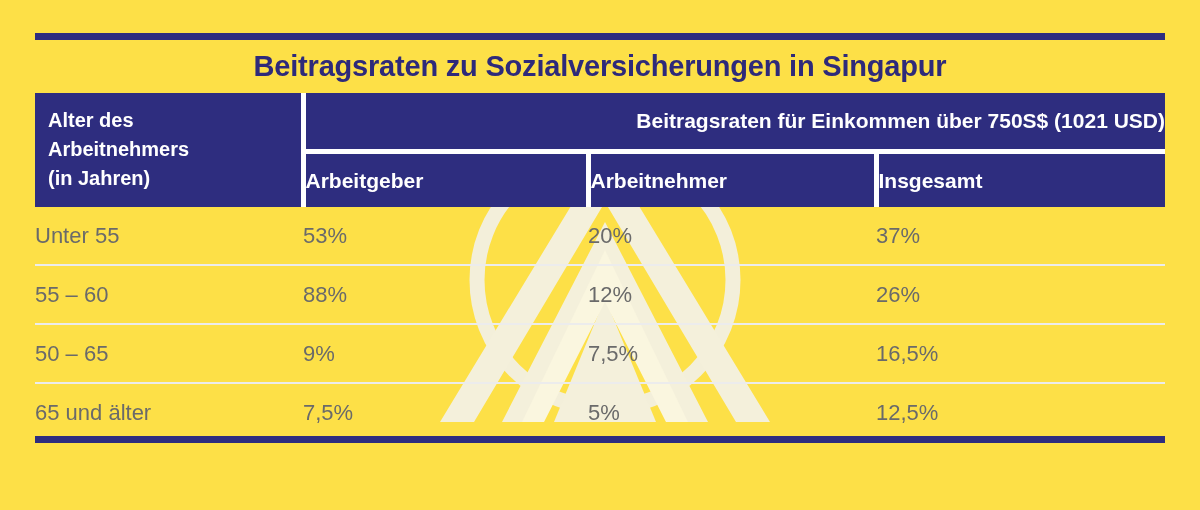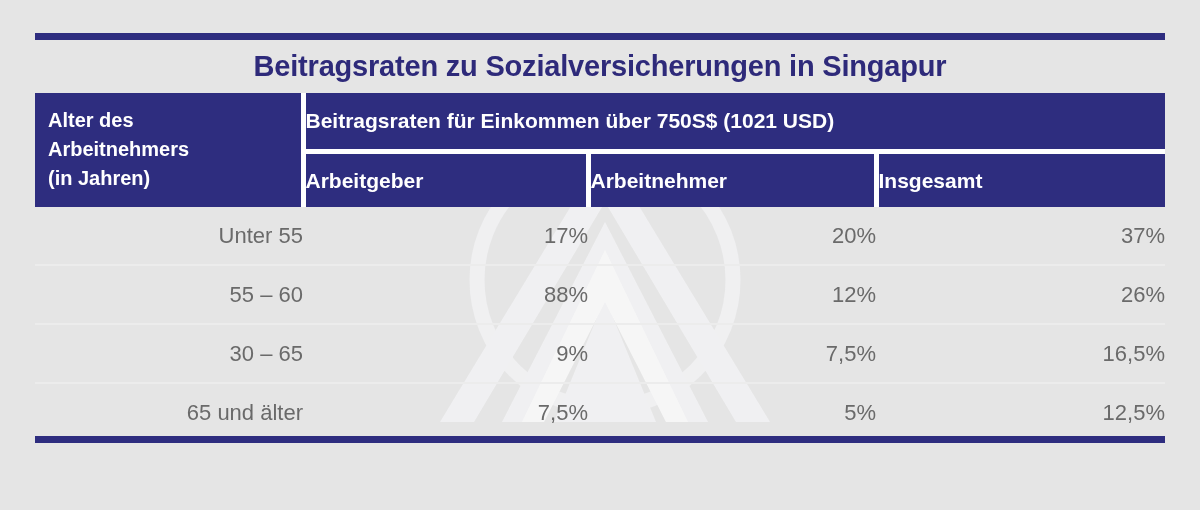--- a/index.html
+++ b/index.html
@@ -12,21 +12,21 @@
     width: 1200px;
     height: 510px;
     font-family: "Liberation Sans", sans-serif;
     overflow: hidden;
   }
 
   .graphic {
     position: relative;
     width: 1200px;
     height: 510px;
-    background: #e5e5e5;
+    background: #fde047;
   }
 
   
   .rule {
     position: absolute;
     left: 35px;
     width: 1130px;
     background: #2e2d7f;
   }
   .rule-top {
@@ -96,21 +96,21 @@
     text-align: left;
     padding: 12px 0 14px 13px !important;
     font-size: 20px;
     line-height: 29px;
     border-right: 5px solid #ffffff !important;
     margin-top: 32px;
   }
   .th-age .ln { display: block; white-space: nowrap; }
 
   .th-span {
-    text-align: left;
+    text-align: right;
     font-size: 21px;
     height: 56px;
     border-bottom: 5px solid #ffffff !important;
   }
 
   .th-sub {
     text-align: left;
     font-size: 21px;
     height: 53px;
   }
@@ -120,21 +120,21 @@
 
   
   table.rates td {
     background: transparent;
     border: 0;
     border-bottom: 2px solid #ececec;
     height: 57px;
     vertical-align: middle;
     font-size: 22px;
     color: #6a6a6a;
-    text-align: right;
+    text-align: left;
     padding: 0;
   }
   table.rates tbody tr:last-child td {
     border-bottom: 0;
   }
   td.age-cell {
     text-align: left;
     padding-left: 13px;
     color: #464646;
     font-size: 22px;
@@ -195,32 +195,32 @@
         </tr>
         <tr>
           <th class="th-sub divider">Arbeitgeber</th>
           <th class="th-sub divider">Arbeitnehmer</th>
           <th class="th-sub">Insgesamt</th>
         </tr>
       </thead>
       <tbody>
         <tr>
           <td class="age-cell">Unter 55</td>
-          <td>17%</td>
+          <td>53%</td>
           <td>20%</td>
           <td>37%</td>
         </tr>
         <tr>
           <td class="age-cell">55 – 60</td>
           <td>88%</td>
           <td>12%</td>
           <td>26%</td>
         </tr>
         <tr>
-          <td class="age-cell">30 – 65</td>
+          <td class="age-cell">50 – 65</td>
           <td>9%</td>
           <td>7,5%</td>
           <td>16,5%</td>
         </tr>
         <tr>
           <td class="age-cell">65 und älter</td>
           <td>7,5%</td>
           <td>5%</td>
           <td>12,5%</td>
         </tr>

